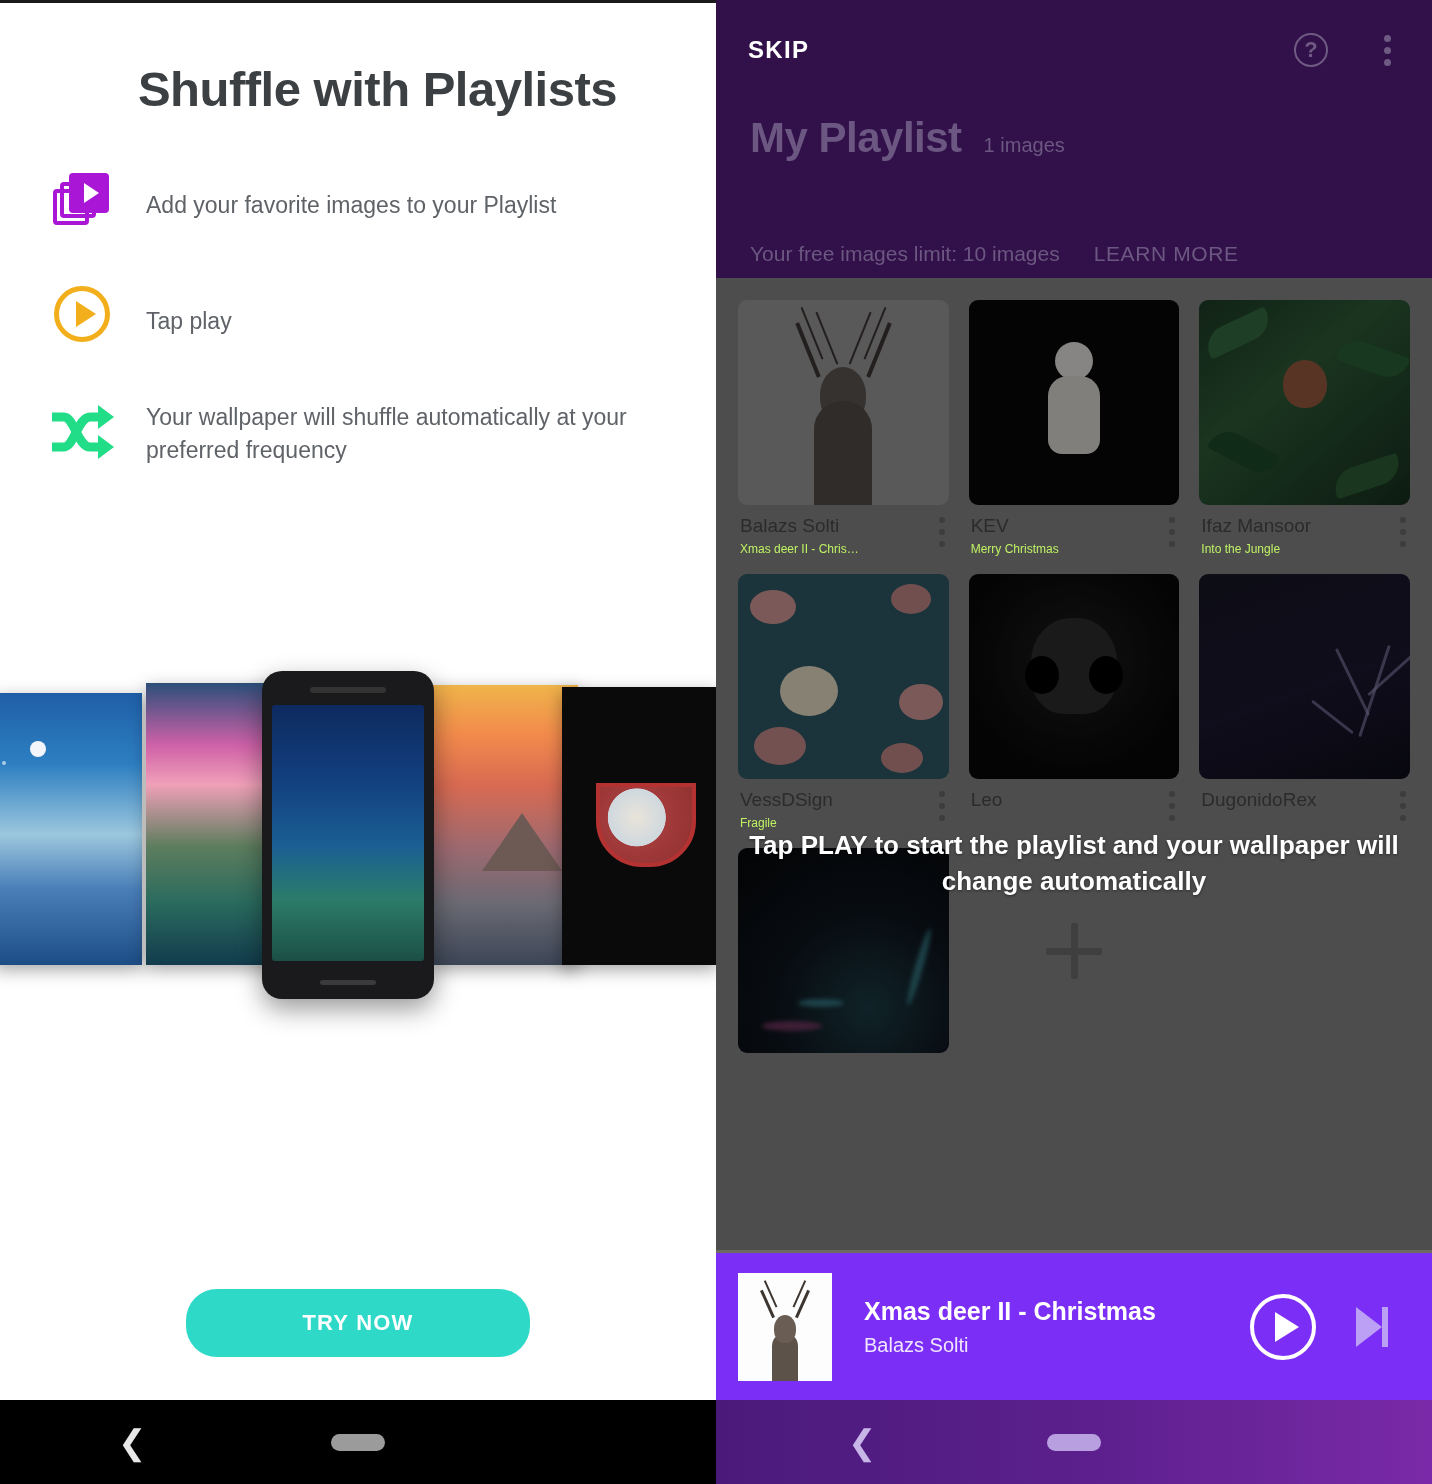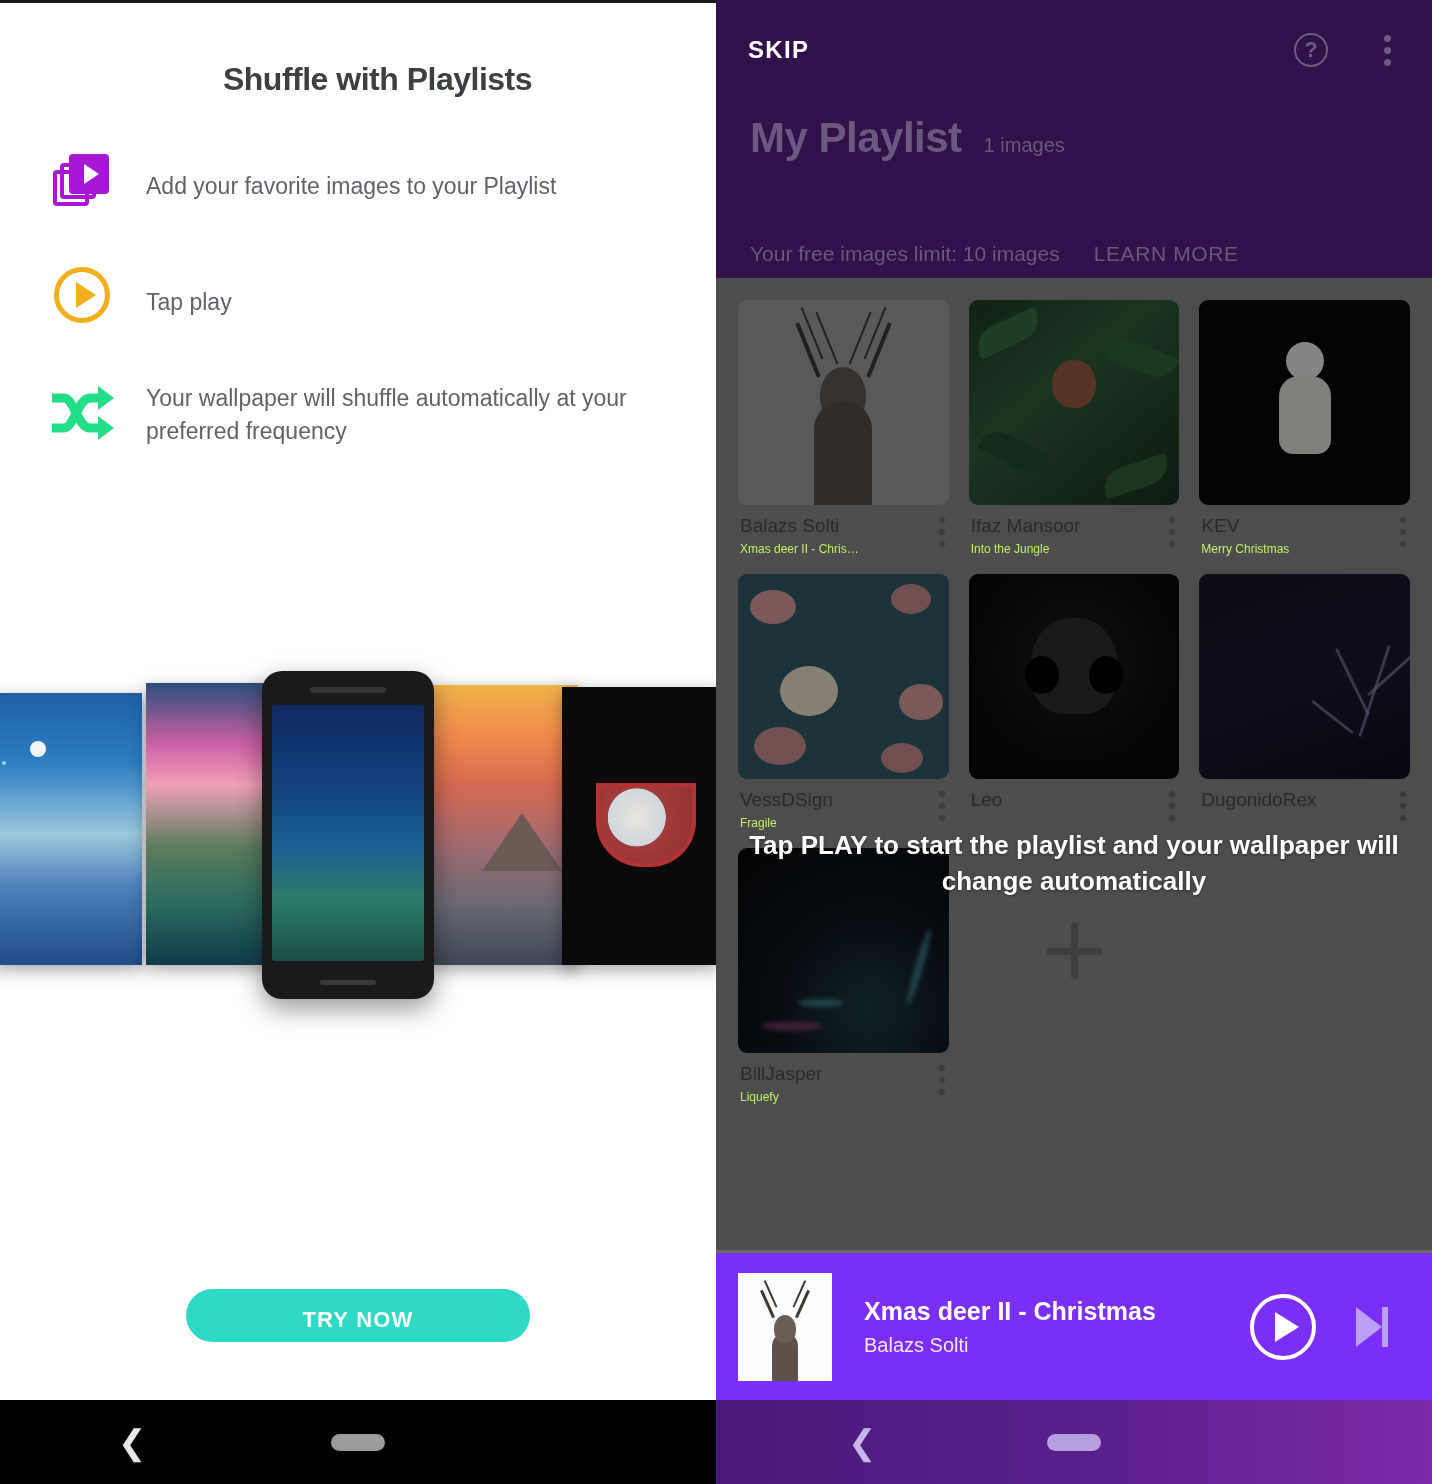--- a/index.html
+++ b/index.html
@@ -15,21 +15,21 @@
   .left-panel {
     position: relative;
     width: 716px; height: 1484px;
     background: #ffffff;
     overflow: hidden;
     border-top: 3px solid #1b1b1b;
   }
   .onboard-title {
     margin-top: 58px;
     text-align: center;
-    font-size: 32px;
+    font-size: 49px;
     font-weight: bold;
     color: #3c4043;
     letter-spacing: -0.5px;
     padding-left: 39px;
   }
   .feature-list { margin-top: 52px; padding-left: 44px; padding-right: 30px; }
   .feature-row { display: flex; align-items: center; margin-bottom: 52px; }
   .feature-icon {
     width: 76px; min-width: 76px; height: 62px;
     display: flex; align-items: center; justify-content: center;
@@ -129,21 +129,21 @@
     top: 16px; width: 76px; height: 6px; background: #333; border-radius: 3px;
   }
   .phone .btmbar {
     position: absolute; left: 50%; transform: translateX(-50%);
     bottom: 14px; width: 56px; height: 5px; background: #3a3a3a; border-radius: 3px;
   }
 
   .try-now-wrap { position: absolute; left:0; top: 1286px; width: 716px; text-align: center; }
   .try-now-btn {
     display: inline-block;
-    width: 344px; height: 53px; line-height: 62px;
+    width: 344px; height: 68px; line-height: 62px;
     background: #2ed9c8; color: #ffffff;
     border: none; border-radius: 31px;
     font-size: 22px; font-weight: bold; letter-spacing: 1.2px;
     font-family: "Liberation Sans", sans-serif;
     cursor: pointer;
   }
   .left-navbar {
     position: absolute; left: 0; bottom: 0;
     width: 716px; height: 84px; background: #000000;
     display: flex; align-items: center;
@@ -491,46 +491,46 @@
             <div class="tile-name">Xmas deer II - Chris…</div>
             <div class="tile-kebab">
               <span></span>
                 <span></span>
                 <span></span>
             </div>
           </div>
         </div>
 
         <div class="tile">
+          <div class="thumb art-gingerbread">
+            <div class="gb"></div>
+              <div class="gbody"></div>
+          </div>
+          <div class="tile-meta">
+            <div class="tile-author">KEV</div>
+            <div class="tile-name">Merry Christmas</div>
+            <div class="tile-kebab">
+              <span></span>
+                <span></span>
+                <span></span>
+            </div>
+          </div>
+        </div>
+
+        <div class="tile">
           <div class="thumb art-fox">
             <div class="leaf f1"></div>
               <div class="leaf f2"></div>
             <div class="leaf f3"></div>
               <div class="leaf f4"></div>
             <div class="fox"></div>
           </div>
           <div class="tile-meta">
             <div class="tile-author">Ifaz Mansoor</div>
             <div class="tile-name">Into the Jungle</div>
-            <div class="tile-kebab">
-              <span></span>
-                <span></span>
-                <span></span>
-            </div>
-          </div>
-        </div>
-
-        <div class="tile">
-          <div class="thumb art-gingerbread">
-            <div class="gb"></div>
-              <div class="gbody"></div>
-          </div>
-          <div class="tile-meta">
-            <div class="tile-author">KEV</div>
-            <div class="tile-name">Merry Christmas</div>
             <div class="tile-kebab">
               <span></span>
                 <span></span>
                 <span></span>
             </div>
           </div>
         </div>
 
         <div class="tile">
           <div class="thumb art-floral">
@@ -586,29 +586,20 @@
             </div>
           </div>
         </div>
 
         <div class="tile">
           <div class="thumb art-liquefy">
             <div class="wave w1"></div>
               <div class="wave w2"></div>
               <div class="wave w3"></div>
           </div>
-          <div class="tile-meta">
-            <div class="tile-author">BillJasper</div>
-            <div class="tile-name">Liquefy</div>
-            <div class="tile-kebab">
-              <span></span>
-                <span></span>
-                <span></span>
-            </div>
-          </div>
         </div>
 
         <div class="tile">
           <div class="add-tile">
             <div class="add-plus"></div>
           </div>
         </div>
 
       </div>
 

